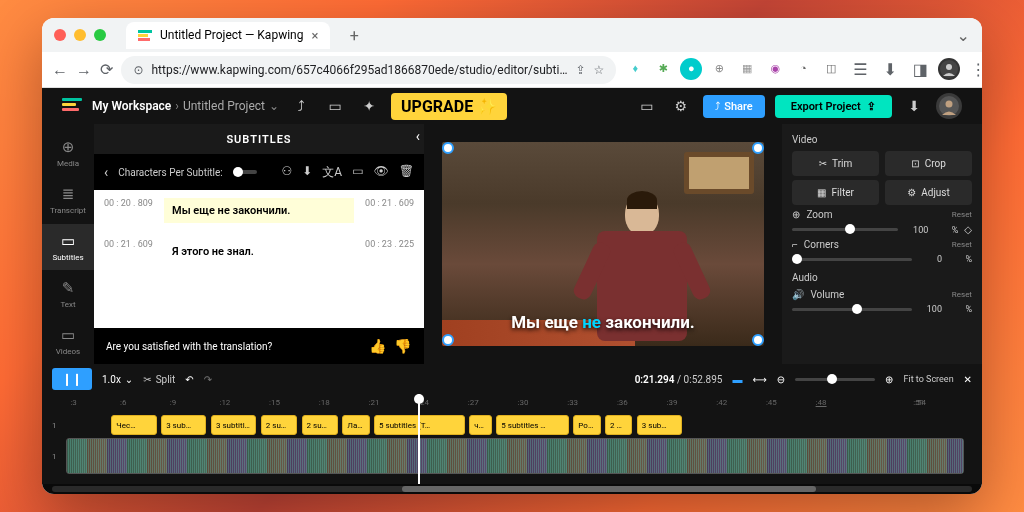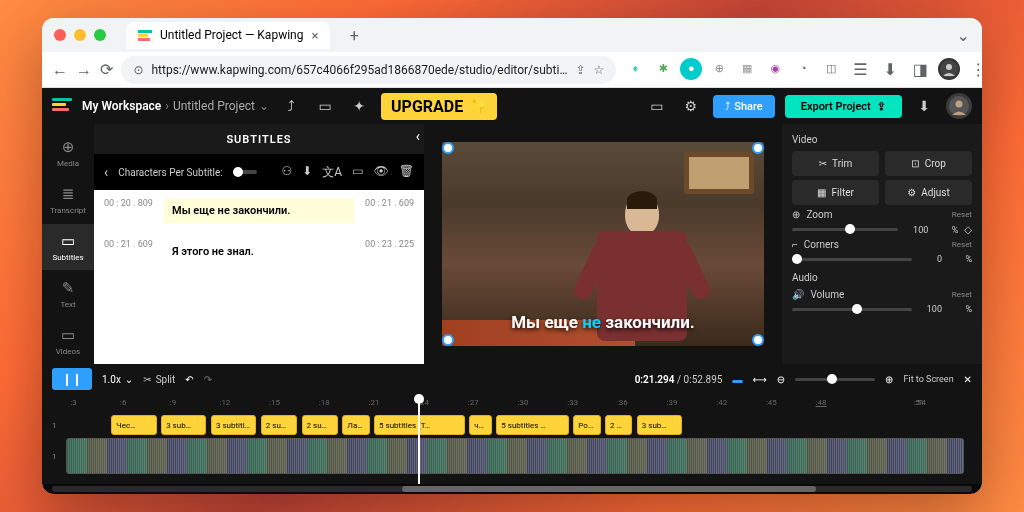--- a/index.html
+++ b/index.html
@@ -13,21 +13,21 @@
 .tab-fav { width:14px; height:14px; display:flex; align-items:center; }
 .tab-close{color:#666;font-size:13px}
 .newtab { width:24px; height:24px; display:flex; align-items:center; justify-content:center; color:#666; font-size:16px; margin-left:4px; }
 .toolbar { height:36px; background:#fff; border-bottom:1px solid #e0e0e0; display:flex; align-items:center; padding:0 10px; gap:8px; }
 .nav-btn { width:24px; height:24px; display:flex; align-items:center; justify-content:center; color:#5f6368; font-size:16px; }
 .urlbar { flex:1; background:#f1f3f4; border-radius:16px; height:28px; display:flex; align-items:center; padding:0 12px; font-size:12px; color:#202124; gap:8px; }
 .url-icon{color:#5f6368;font-size:12px}
 .ext-grp { display:flex; gap:6px; }
 .ext { width:22px; height:22px; border-radius:50%; display:flex; align-items:center; justify-content:center; font-size:11px; }
 .app { flex:1; background:#0a0a0a; display:flex; flex-direction:column; overflow:hidden; }
-.app-hdr { height:36px; background:#131313; display:flex; align-items:center; padding:0 10px; gap:10px; color:#fff; font-size:12px; }
+.app-hdr { height:36px; background:#131313; display:flex; align-items:center; padding:0 20px; gap:10px; color:#fff; font-size:12px; }
 .logo { width:20px; height:16px; }
 .logo-bars { display:flex; flex-direction:column; gap:2px; }
 .lb{height:3px;border-radius:1px}
 .bc{display:flex;gap:4px;align-items:center}
 .bc-link{color:#fff;font-weight:600}
 .bc-sep{color:#888}
 .bc-cur{color:#aaa}
 .hdr-btn{color:#ccc;font-size:14px;width:24px;height:24px;display:flex;align-items:center;justify-content:center}
 .upgrade-btn{background:#ffd43b;color:#000;padding:4px 10px;border-radius:4px;font-size:16px;font-weight:700;display:flex;gap:4px;align-items:center}
 .hdr-spacer{flex:1}
@@ -259,20 +259,27 @@
               <span class="sub-time">00 : 20 . 809</span>
               <div class="sub-txt hl">Мы еще не закончили.</div>
               <span class="sub-end">00 : 21 . 609</span>
             </div>
             <div class="sub-row">
               <span class="sub-time">00 : 21 . 609</span>
               <div class="sub-txt">Я этого не знал.</div>
               <span class="sub-end">00 : 23 . 225</span>
             </div>
           </div>
+        <div class="sp-footer">
+          <span>Are you satisfied with the translation?</span>
+          <div class="thumbs">
+            <span>👍</span>
+            <span>👎</span>
+          </div>
+        </div>
       </div>
 
       <div class="preview">
         <span class="time-lbl">1:00</span>
         <div class="canvas">
           <div class="video">
             <div class="scene">
               <div class="wall-frame wf1"></div>
               <div class="couch"></div>
               <div class="person">

